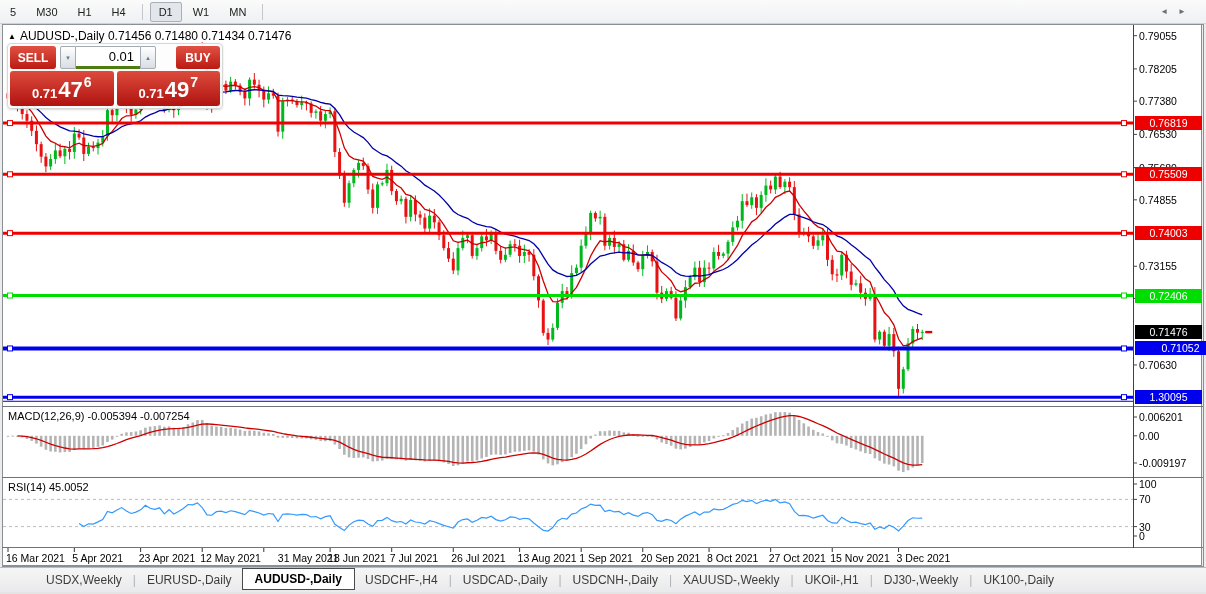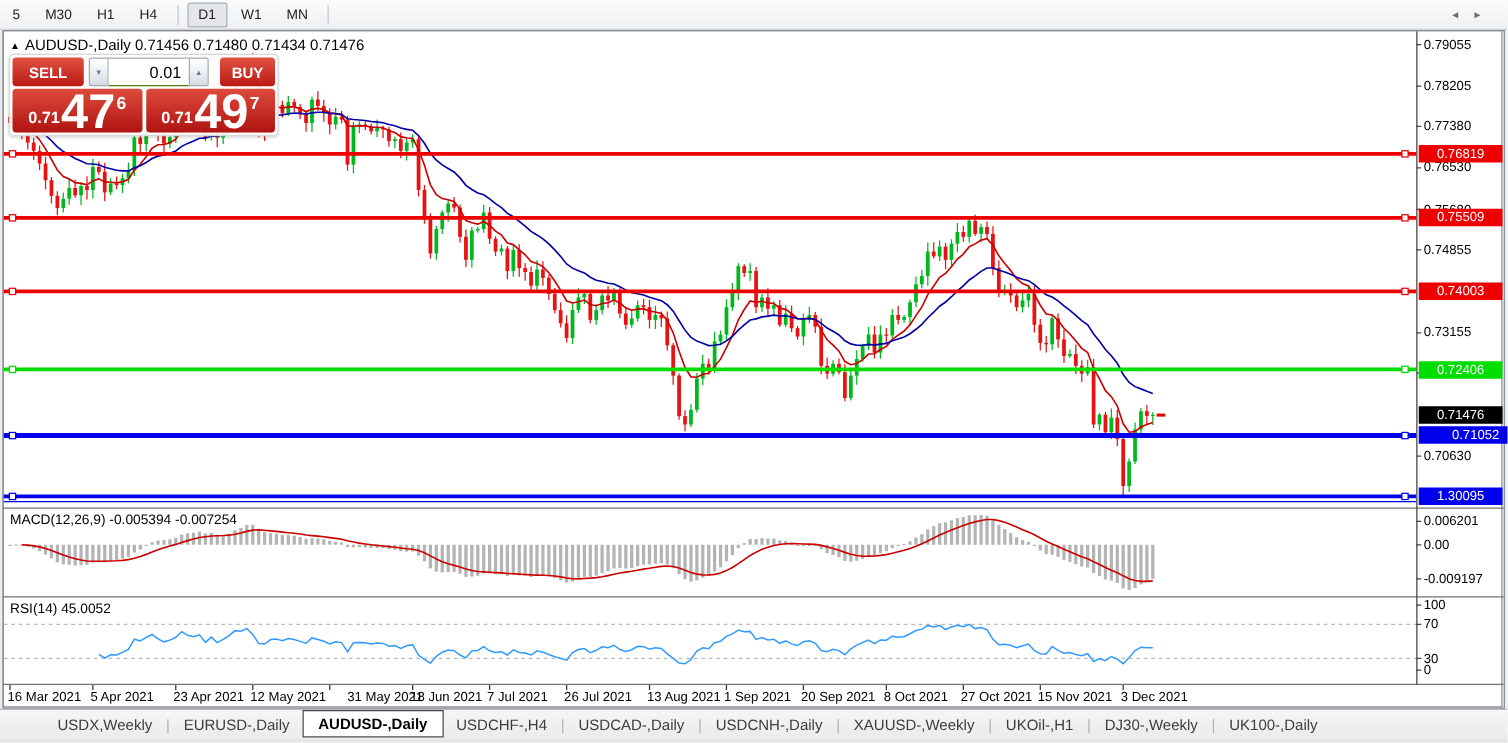--- a/index.html
+++ b/index.html
@@ -32,41 +32,41 @@
   #trade-panel{
     position:absolute;left:7px;top:43px;width:216px;z-index:6;
     background:rgba(253,253,253,.92);border:1px solid #d6d6d6;border-radius:4px;
     padding:2px;box-sizing:border-box;box-shadow:0 1px 2px rgba(0,0,0,.15);
   }
   .tp-row1{display:flex;align-items:stretch;height:23px;}
   .tp-btn{
     color:#fff;font-weight:bold;font-size:12px;display:flex;align-items:center;justify-content:center;
     background:linear-gradient(#e05244,#bb1a12);border-radius:3px;cursor:pointer;
   }
-  #sell-btn{width:57px;text-align:right;}
+  #sell-btn{width:46px;text-align:right;}
   #buy-btn{width:44px;margin-left:auto;}
   .tp-spin{
     width:14px;background:linear-gradient(#ffffff,#d9dde2);border:1px solid #a5abb3;
     display:flex;align-items:center;justify-content:center;font-size:7px;color:#5a7da0;cursor:pointer;
   }
   #vol-down{margin-left:4px;border-radius:2px 0 0 2px;}
   #vol-up{border-radius:0 2px 2px 0;}
   #vol-box{
-    width:64px;background:#fff;border-top:1px solid #a5abb3;border-bottom:1px solid #4d7c0f;
+    width:64px;background:#fff;border-top:1px solid #a5abb3;border-bottom:3px solid #4d7c0f;
     font-size:13px;color:#000;display:flex;align-items:center;justify-content:flex-end;
     padding-right:6px;box-sizing:border-box;
   }
   .tp-row2{display:flex;margin-top:2px;height:35px;}
   .tp-price{
     flex:1;color:#fff;background:linear-gradient(#dd4b3c,#b01310);border-radius:3px;
     display:flex;align-items:flex-end;justify-content:center;padding-bottom:2px;cursor:pointer;
   }
   .tp-price + .tp-price{margin-left:3px;}
   .tp-price .small{font-size:13px;font-weight:bold;margin-bottom:3px;}
-  .tp-price .big{font-size:39px;font-weight:bold;line-height:28px;margin:0 1px;}
+  .tp-price .big{font-size:22px;font-weight:bold;line-height:28px;margin:0 1px;}
   .tp-price .sup{font-size:14px;font-weight:bold;margin-bottom:14px;}
   
   #overlay{position:absolute;left:0;top:0;width:1206px;height:594px;pointer-events:none;z-index:3;}
   .axis-label{position:absolute;left:1138px;font-size:10.5px;color:#000;height:12px;line-height:12px;white-space:nowrap;}
   .badge{
     position:absolute;left:1135px;width:67px;height:14px;line-height:14px;
     font-size:10.5px;color:#fff;text-align:center;white-space:nowrap;z-index:4;
   }
   .date-label{position:absolute;top:552px;font-size:10.5px;color:#000;white-space:nowrap;}
   .pane-label{position:absolute;font-size:11px;color:#000;z-index:4;white-space:nowrap;}

